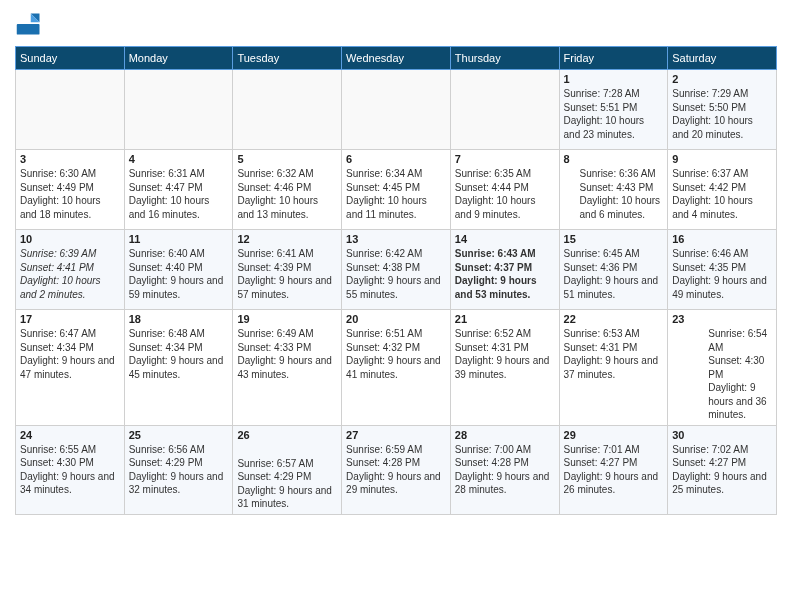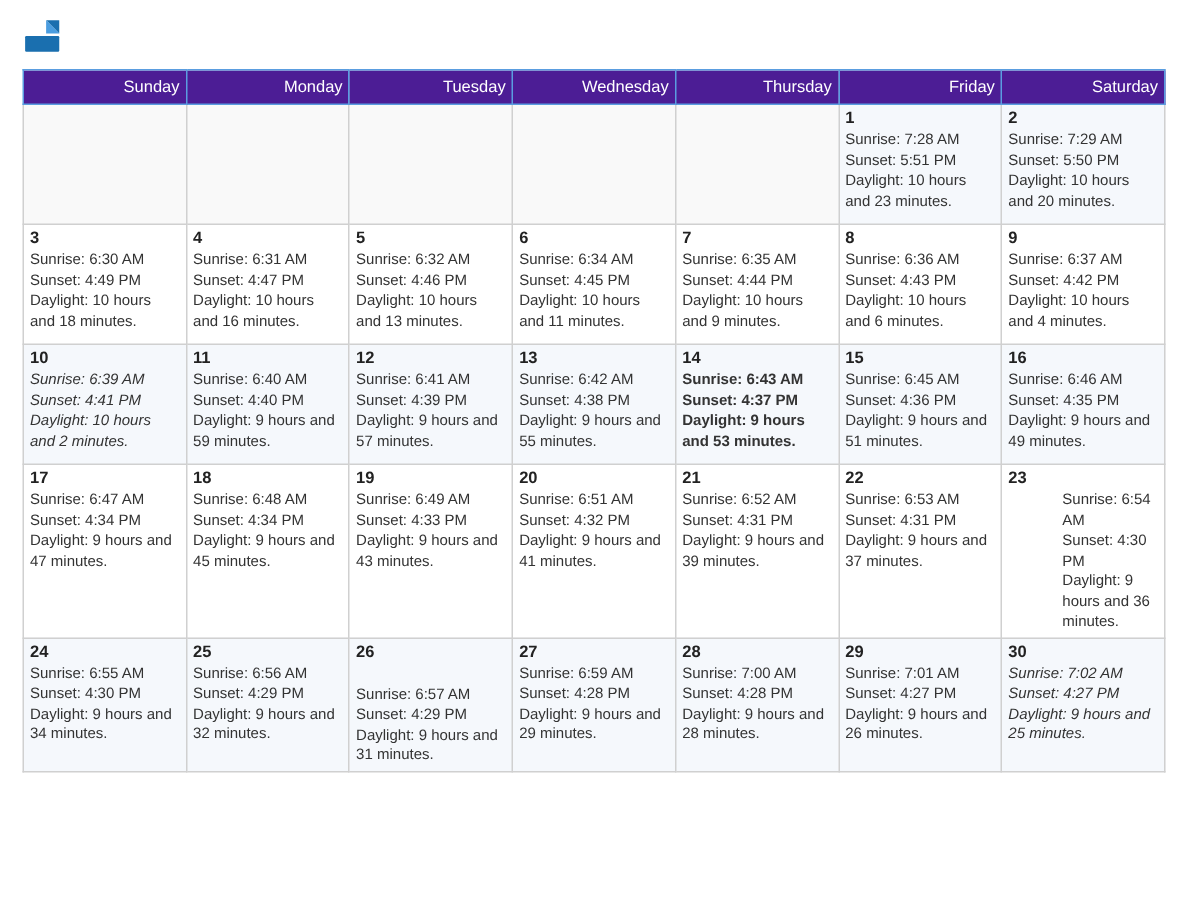--- a/index.html
+++ b/index.html
@@ -50,24 +50,24 @@
       font-size: 14px;
       font-weight: normal;
       color: #555;
     }
     .calendar {
       width: 100%;
       border-collapse: collapse;
       font-size: 10px;
     }
     .calendar thead th {
-      background-color: #4c1d95;
+      background-color: #0c4a6e;
       color: #fff;
       padding: 5px 4px;
-      text-align: right;
+      text-align: left;
       font-size: 11px;
       font-weight: normal;
       border: 1px solid #5a9de0;
     }
     .calendar tbody td {
       border: 1px solid #d0d0d0;
       vertical-align: top;
       padding: 3px 4px;
       width: calc(100% / 7);
       height: 80px;
@@ -176,21 +176,21 @@
 Daylight: 10 hours and 11 minutes.</div>
           </td>
           <td>
             <span class="day-number">7</span>
             <div class="day-info" style="white-space: pre-line;">Sunrise: 6:35 AM
 Sunset: 4:44 PM
 Daylight: 10 hours and 9 minutes.</div>
           </td>
           <td>
             <span class="day-number">8</span>
-            <div class="day-info" style="white-space: pre-line;">Sunrise: 6:36 AM
+            <div class="day-info" style="white-space: pre-line; margin-left: 16px;">Sunrise: 6:36 AM
 Sunset: 4:43 PM
 Daylight: 10 hours and 6 minutes.</div>
           </td>
           <td>
             <span class="day-number">9</span>
             <div class="day-info" style="white-space: pre-line;">Sunrise: 6:37 AM
 Sunset: 4:42 PM
 Daylight: 10 hours and 4 minutes.</div>
           </td>
         </tr>
@@ -314,20 +314,20 @@
 Daylight: 9 hours and 28 minutes.</div>
           </td>
           <td>
             <span class="day-number">29</span>
             <div class="day-info" style="white-space: pre-line;">Sunrise: 7:01 AM
 Sunset: 4:27 PM
 Daylight: 9 hours and 26 minutes.</div>
           </td>
           <td>
             <span class="day-number">30</span>
-            <div class="day-info" style="white-space: pre-line; font-style: italic;">Sunrise: 7:02 AM
+            <div class="day-info" style="white-space: pre-line;">Sunrise: 7:02 AM
 Sunset: 4:27 PM
 Daylight: 9 hours and 25 minutes.</div>
           </td>
         </tr>
       </tbody>
   </table>
 </div>
 
 </body></html>

